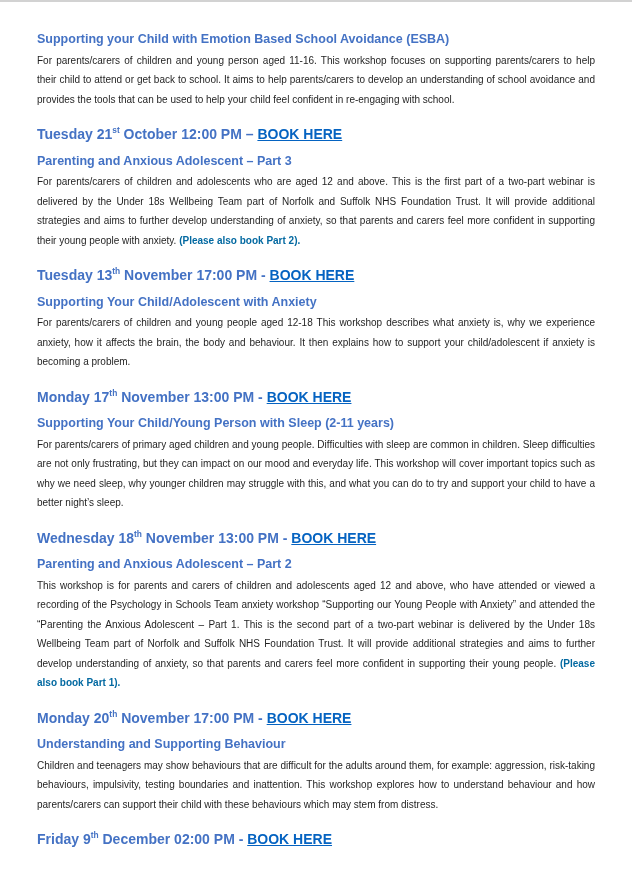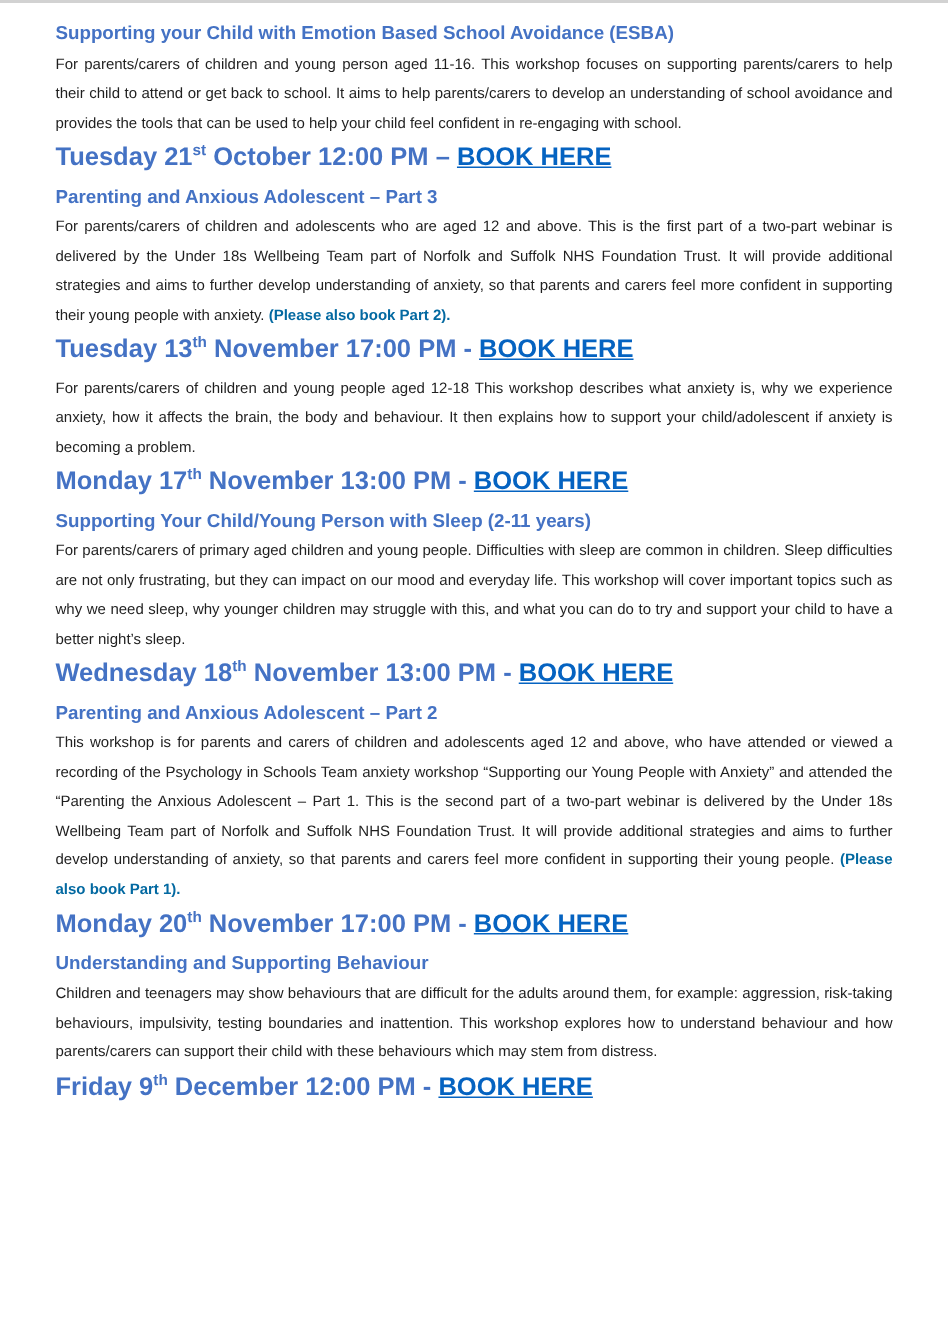--- a/index.html
+++ b/index.html
@@ -17,21 +17,21 @@
     overflow: hidden;
   }
   .page-top-edge {
     position: absolute;
     top: 0; left: 0;
     width: 100%;
     height: 2px;
     background: #d2d2d2;
   }
   .content {
-    padding: 13px 37px 0 37px;
+    padding: 30px 37px 0 37px;
   }
   .workshop { }
   .ws-title {
     margin: 0 0 1px 0;
     font-size: 12.5px;
     font-weight: bold;
     line-height: 19.5px;
     color: #4472C4;
   }
   .ws-body {
@@ -39,22 +39,22 @@
     font-size: 10px;
     line-height: 19.5px;
     color: #1f1f1f;
     text-align: justify;
   }
   .ws-bold {
     font-weight: bold;
     color: #0369a1;
   }
   .ws-date {
-    margin: 3px 0 7px 0;
-    font-size: 17px;
+    margin: 16px 0 7px 0;
+    font-size: 14px;
     font-weight: bold;
     line-height: 19.5px;
     color: #4472C4;
     white-space: pre-wrap;
   }
   .ord {
     font-size: 0.6em;
     vertical-align: super;
     line-height: 0;
   }
@@ -78,36 +78,37 @@
       <p class="ws-date"><span>Tuesday 21</span><sup class="ord">st</sup><span> October 12:00 PM – </span><a class="book-link" href="#">BOOK HERE</a></p>
     </section>
 
     <section class="workshop">
       <h2 class="ws-title">Parenting and Anxious Adolescent – Part 3</h2>
       <p class="ws-body"><span>For parents/carers of children and adolescents who are aged 12 and above. This is the first part of a two-part webinar is delivered by the Under 18s Wellbeing Team part of Norfolk and Suffolk NHS Foundation Trust. It will provide additional strategies and aims to further develop understanding of anxiety, so that parents and carers feel more confident in supporting their young people with anxiety. </span><span class="ws-bold">(Please also book Part 2).</span></p>
       <p class="ws-date"><span>Tuesday 13</span><sup class="ord">th</sup><span> November 17:00 PM - </span><a class="book-link" href="#">BOOK HERE</a></p>
     </section>
 
     <section class="workshop">
+      <h2 class="ws-title">Supporting Your Child/Adolescent with Anxiety</h2>
       <p class="ws-body"><span>For parents/carers of children and young people aged 12-18 This workshop describes what anxiety is, why we experience anxiety, how it affects the brain, the body and behaviour. It then explains how to support your child/adolescent if anxiety is becoming a problem.</span><span class="ws-bold"></span></p>
       <p class="ws-date"><span>Monday 17</span><sup class="ord">th</sup><span> November 13:00 PM - </span><a class="book-link" href="#">BOOK HERE</a></p>
     </section>
 
     <section class="workshop">
       <h2 class="ws-title">Supporting Your Child/Young Person with Sleep (2-11 years)</h2>
       <p class="ws-body"><span>For parents/carers of primary aged children and young people. Difficulties with sleep are common in children. Sleep difficulties are not only frustrating, but they can impact on our mood and everyday life. This workshop will cover important topics such as why we need sleep, why younger children may struggle with this, and what you can do to try and support your child to have a better night’s sleep.</span><span class="ws-bold"></span></p>
       <p class="ws-date"><span>Wednesday 18</span><sup class="ord">th</sup><span> November 13:00 PM - </span><a class="book-link" href="#">BOOK HERE</a></p>
     </section>
 
     <section class="workshop">
       <h2 class="ws-title">Parenting and Anxious Adolescent – Part 2</h2>
       <p class="ws-body"><span>This workshop is for parents and carers of children and adolescents aged 12 and above, who have attended or viewed a recording of the Psychology in Schools Team anxiety workshop “Supporting our Young People with Anxiety” and attended the “Parenting the Anxious Adolescent – Part 1. This is the second part of a two-part webinar is delivered by the Under 18s Wellbeing Team part of Norfolk and Suffolk NHS Foundation Trust. It will provide additional strategies and aims to further develop understanding of anxiety, so that parents and carers feel more confident in supporting their young people. </span><span class="ws-bold">(Please also book Part 1).</span></p>
       <p class="ws-date"><span>Monday 20</span><sup class="ord">th</sup><span> November 17:00 PM - </span><a class="book-link" href="#">BOOK HERE</a></p>
     </section>
 
     <section class="workshop">
       <h2 class="ws-title">Understanding and Supporting Behaviour</h2>
       <p class="ws-body"><span>Children and teenagers may show behaviours that are difficult for the adults around them, for example: aggression, risk-taking behaviours, impulsivity, testing boundaries and inattention. This workshop explores how to understand behaviour and how parents/carers can support their child with these behaviours which may stem from distress.</span><span class="ws-bold"></span></p>
-      <p class="ws-date"><span>Friday 9</span><sup class="ord">th</sup><span> December 12:00 PM - </span><a class="book-link" href="#">BOOK HERE</a></p>
+      <p class="ws-date"><span>Friday 9</span><sup class="ord">th</sup><span> December 02:00 PM - </span><a class="book-link" href="#">BOOK HERE</a></p>
     </section>
 
   </div>
 </div>
 
 </body></html>

